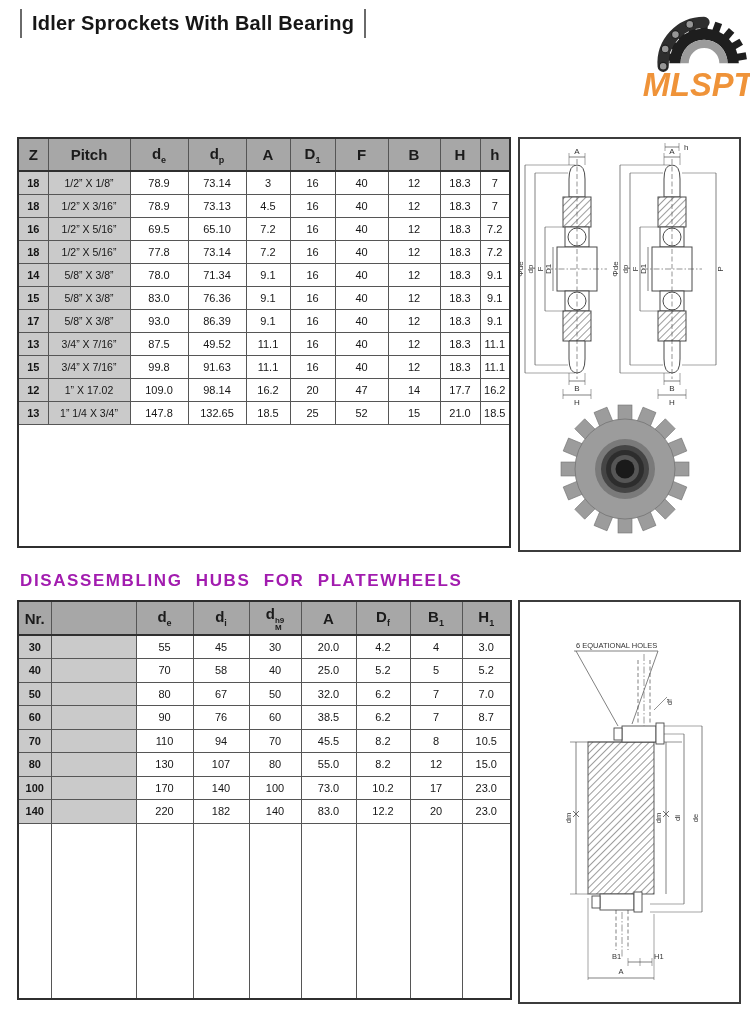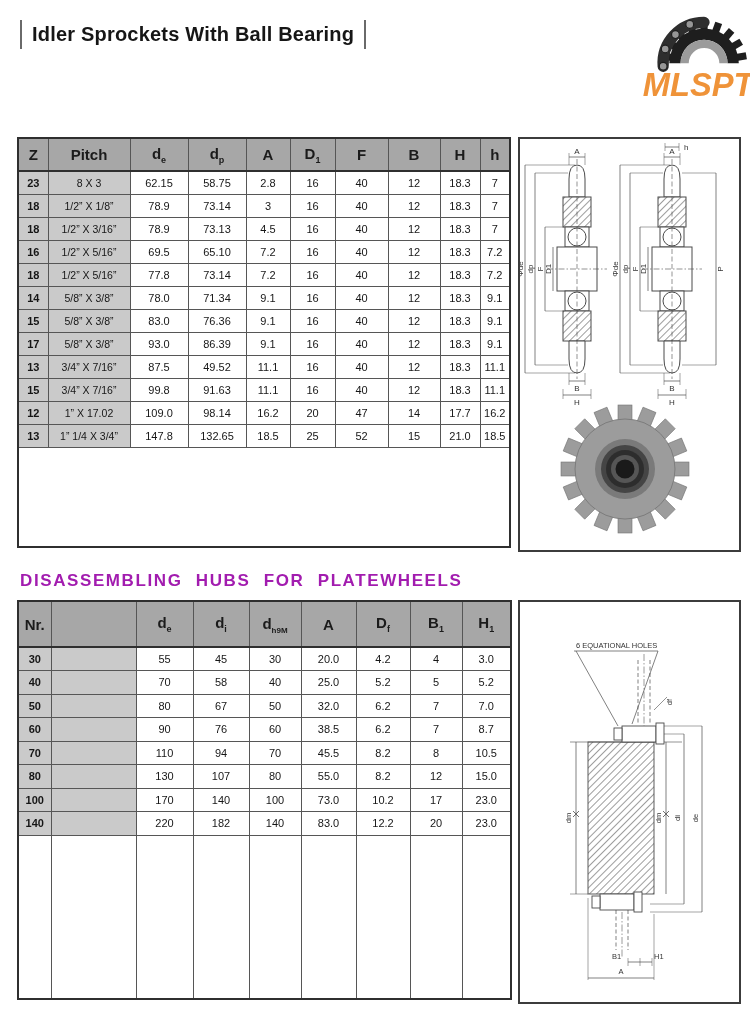--- a/index.html
+++ b/index.html
@@ -1,46 +1,46 @@
 <!DOCTYPE html>
 <html><head>
 <meta charset="utf-8">
 <style>
   html,body{margin:0;padding:0;background:#e8e8e8;}
   .page{position:relative;width:750px;height:1015px;background:#ffffff;overflow:hidden;
         font-family:"Liberation Sans","DejaVu Sans",sans-serif;color:#161616;}
 
   
-  .title-block{position:absolute;left:20px;top:20px;padding:3px 10px;
+  .title-block{position:absolute;left:20px;top:9px;padding:3px 10px;
     border-left:2px solid #6a6a6a;border-right:2px solid #6a6a6a;
     font-size:20px;font-weight:bold;letter-spacing:.2px;white-space:nowrap;}
   .logo{position:absolute;left:638px;top:6px;width:128px;text-align:right;}
 
   
   table.spec{position:absolute;border-collapse:collapse;table-layout:fixed;
     background:#fff;border:2px solid #2f2f2f;}
   table.spec th,table.spec td{border:1px solid #565656;text-align:center;
     overflow:hidden;white-space:nowrap;padding:0 1px;}
   table.spec th{background:#a7a7a7;font-size:15px;font-weight:bold;
     border-bottom:2px solid #2f2f2f;color:#1b1b1b;}
   table.spec th sub{font-size:9px;font-weight:bold;}
-  .ss{display:inline-flex;flex-direction:row;font-size:8px;line-height:7px;
+  .ss{display:inline-flex;flex-direction:column;font-size:8px;line-height:7px;
     vertical-align:-4px;font-weight:bold;text-align:left;}
   table.spec td{font-size:11px;background:#fff;}
   table.spec td.lab{background:#cacaca;font-size:10.5px;}
   table.spec tbody td:first-child{font-weight:bold;font-size:11px;}
   table.spec tr.filler td{background:#fff;}
 
   #table1{left:17px;top:137px;width:492px;height:411px;}
   #table1 thead tr{height:33px;}
   #table1 tbody tr{height:23px;}
   #table1 tr.filler{height:auto;}
 
   #table2{left:17px;top:600px;width:493px;height:400px;}
-  #table2 thead tr{height:46px;}
+  #table2 thead tr{height:34px;}
   #table2 tbody tr{height:23.5px;}
   #table2 tr.filler{height:auto;}
 
   
   .section-heading{position:absolute;left:20px;top:571px;font-size:17px;font-weight:bold;
     letter-spacing:1.6px;word-spacing:7px;color:#a21caf;}
 
   
   .panel{position:absolute;border:2px solid #3c3c3c;background:#fff;}
   #panel1{left:518px;top:137px;width:219px;height:411px;}
@@ -104,32 +104,20 @@
           <th><span>d</span><sub>p</sub></th>
           <th><span>A</span></th>
           <th><span>D</span><sub>1</sub></th>
           <th><span>F</span></th>
           <th><span>B</span></th>
           <th><span>H</span></th>
           <th><span>h</span></th>
         </tr>
       </thead>
     <tbody>
-        <tr>
-          <td class="lab">23</td>
-          <td class="lab">8 X 3</td>
-          <td>62.15</td>
-          <td>58.75</td>
-          <td>2.8</td>
-          <td>16</td>
-          <td>40</td>
-          <td>12</td>
-          <td>18.3</td>
-          <td>7</td>
-        </tr>
         <tr>
           <td class="lab">18</td>
           <td class="lab">1/2” X 1/8”</td>
           <td>78.9</td>
           <td>73.14</td>
           <td>3</td>
           <td>16</td>
           <td>40</td>
           <td>12</td>
           <td>18.3</td>

